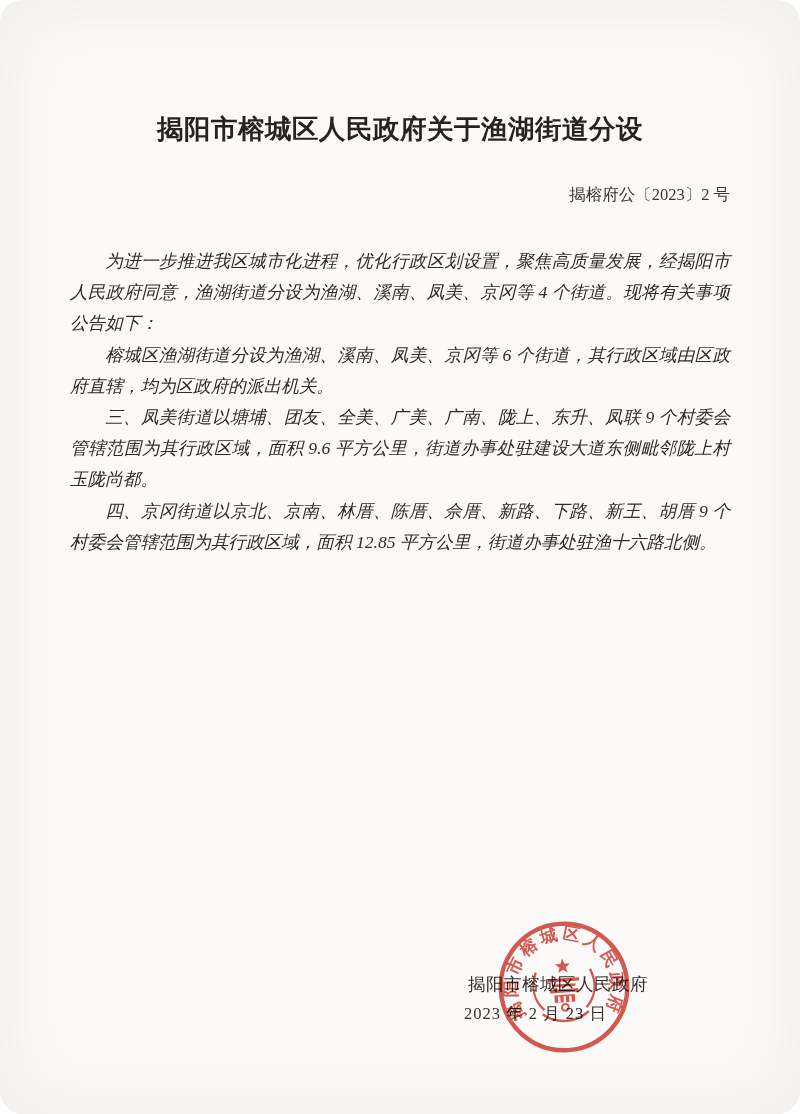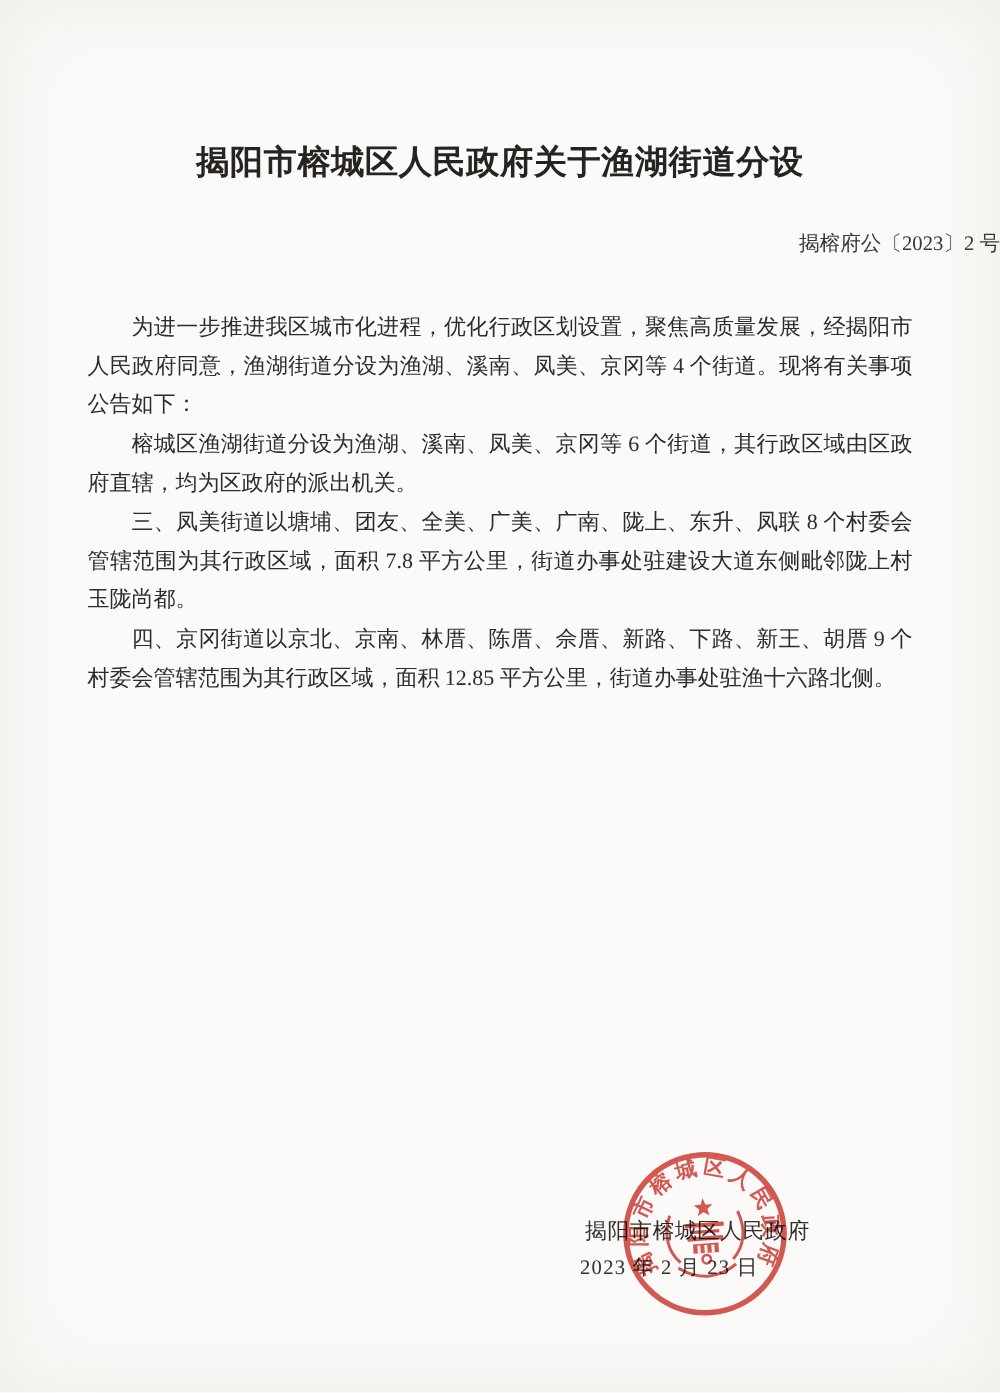--- a/index.html
+++ b/index.html
@@ -5,45 +5,48 @@
   html,body{margin:0;padding:0;background:#ffffff;}
   .page{
     position:relative;
     width:800px;height:1114px;
     margin:0 auto;
     background:#fbfaf8;
     box-shadow: inset 0 0 70px rgba(125,115,100,.10);
     font-family:"Liberation Serif","DejaVu Serif",serif;
     color:#2e2b29;
     overflow:hidden;
+    border-radius:23px;
   }
   .title-block{
     padding-top:108px;
     text-align:center;
     font-weight:bold;
     font-size:26.5px;
     line-height:43px;
     letter-spacing:0.5px;
     color:#262320;
   }
   .doc-number{
     margin-top:33px;
+    padding-right:70px;
     text-align:right;
     font-size:16.5px;
     color:#3a3733;
   }
   .body-block{
     margin:40px 70px 0 70px;
     font-size:17.6px;
     line-height:31.2px;
     text-align:justify;
   }
   .body-block p{
     margin:0;
     text-indent:2em;
+    font-style:italic;
   }
   .signature{
     position:absolute;
     top:972px;left:468px;
     font-size:17.5px;
     letter-spacing:0.5px;
     color:#33302c;
     white-space:nowrap;
   }
   .date{
@@ -70,21 +73,21 @@
 
   <div class="title-block">
     <div>揭阳市榕城区人民政府关于渔湖街道分设</div>
   </div>
 
   <div class="doc-number">揭榕府公〔2023〕2 号</div>
 
   <div class="body-block">
     <p>为进一步推进我区城市化进程，优化行政区划设置，聚焦高质量发展，经揭阳市人民政府同意，渔湖街道分设为渔湖、溪南、凤美、京冈等 4 个街道。现将有关事项公告如下：</p>
     <p>榕城区渔湖街道分设为渔湖、溪南、凤美、京冈等 6 个街道，其行政区域由区政府直辖，均为区政府的派出机关。</p>
-    <p>三、凤美街道以塘埔、团友、全美、广美、广南、陇上、东升、凤联 8 个村委会管辖范围为其行政区域，面积 7.8 平方公里，街道办事处驻建设大道东侧毗邻陇上村玉陇尚都。</p>
+    <p>三、凤美街道以塘埔、团友、全美、广美、广南、陇上、东升、凤联 9 个村委会管辖范围为其行政区域，面积 9.6 平方公里，街道办事处驻建设大道东侧毗邻陇上村玉陇尚都。</p>
     <p>四、京冈街道以京北、京南、林厝、陈厝、佘厝、新路、下路、新王、胡厝 9 个村委会管辖范围为其行政区域，面积 12.85 平方公里，街道办事处驻渔十六路北侧。</p>
   </div>
 
   <div class="signature">揭阳市榕城区人民政府</div>
   <div class="date">2023 年 2 月 23 日</div>
 
   <svg class="seal" viewBox="0 0 200 200" xmlns="http://www.w3.org/2000/svg" aria-hidden="true">
     <g fill="#cf3d36" stroke="none">
 
       <circle cx="100" cy="100" r="93" fill="none" stroke="#cf3d36" stroke-width="6.5"></circle>

